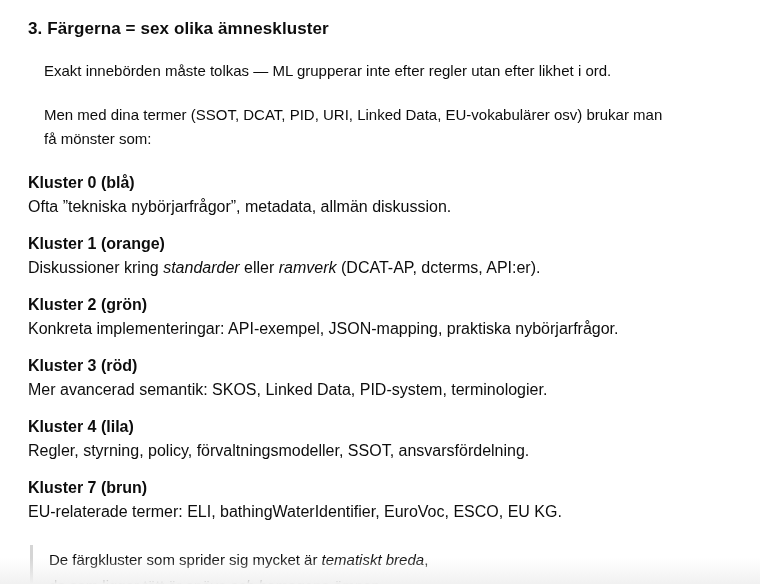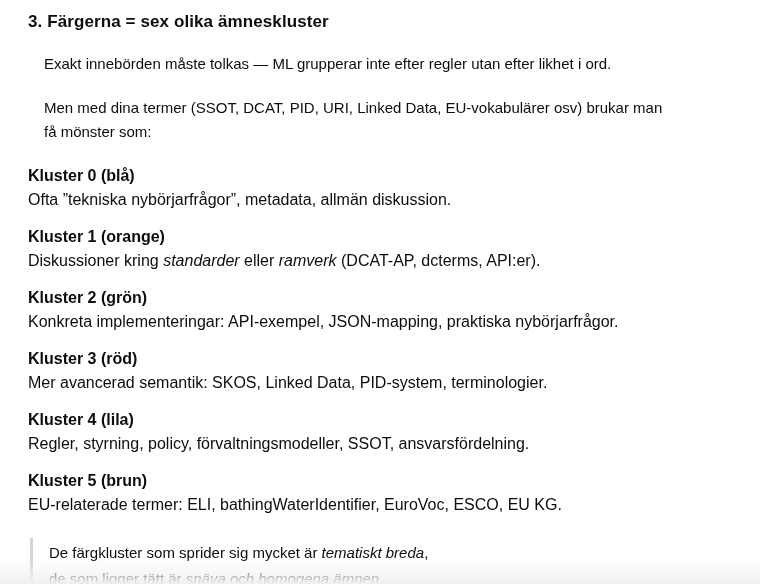--- a/index.html
+++ b/index.html
@@ -16,21 +16,21 @@
     position: relative;
   }
   .message {
     padding: 12px 30px 0 28px;
     max-width: 700px;
     box-sizing: border-box;
   }
   h3.section-heading {
     font-size: 17px;
     font-weight: 700;
-    margin: 0 0 20px 0;
+    margin: 7px 0 20px 0;
     letter-spacing: 0.1px;
   }
   p.para {
     font-size: 15px;
     line-height: 24px;
     margin: 0 0 20px 16px;
     max-width: 682px;
   }
   .cluster {
     font-size: 16px;
@@ -69,20 +69,20 @@
   <p class="para">Exakt innebörden måste tolkas — ML grupperar inte efter regler utan efter likhet i ord.</p>
 
   <p class="para">Men med dina termer (SSOT, DCAT, PID, URI, Linked Data, EU-vokabulärer osv) brukar man få mönster som:</p>
 
   <div id="cluster-list">
       <p class="cluster"><strong class="cluster-label">Kluster 0 (blå)</strong><br><span class="cluster-desc"><span>Ofta ”tekniska nybörjarfrågor”, metadata, allmän diskussion.</span></span></p>
       <p class="cluster"><strong class="cluster-label">Kluster 1 (orange)</strong><br><span class="cluster-desc"><span>Diskussioner kring </span><em>standarder</em><span> eller </span><em>ramverk</em><span> (DCAT-AP, dcterms, API:er).</span></span></p>
       <p class="cluster"><strong class="cluster-label">Kluster 2 (grön)</strong><br><span class="cluster-desc"><span>Konkreta implementeringar: API-exempel, JSON-mapping, praktiska nybörjarfrågor.</span></span></p>
       <p class="cluster"><strong class="cluster-label">Kluster 3 (röd)</strong><br><span class="cluster-desc"><span>Mer avancerad semantik: SKOS, Linked Data, PID-system, terminologier.</span></span></p>
       <p class="cluster"><strong class="cluster-label">Kluster 4 (lila)</strong><br><span class="cluster-desc"><span>Regler, styrning, policy, förvaltningsmodeller, SSOT, ansvarsfördelning.</span></span></p>
-      <p class="cluster"><strong class="cluster-label">Kluster 5 (brun)</strong><br><span class="cluster-desc"><span>EU-relaterade termer: ELI, bathingWaterIdentifier, EuroVoc, ESCO, EU KG.</span></span></p>
+      <p class="cluster"><strong class="cluster-label">Kluster 7 (brun)</strong><br><span class="cluster-desc"><span>EU-relaterade termer: ELI, bathingWaterIdentifier, EuroVoc, ESCO, EU KG.</span></span></p>
     </div>
 
   <blockquote class="quote-block" id="quote-block"><span><span>De färgkluster som sprider sig mycket är </span><em>tematiskt breda</em><span>,</span></span><br><span><span>de som ligger tätt är </span><em>snäva och homogena ämnen</em><span>.</span></span></blockquote>
 
 </main>
 
 <div class="bottom-fade"></div>
 
 </body></html>

